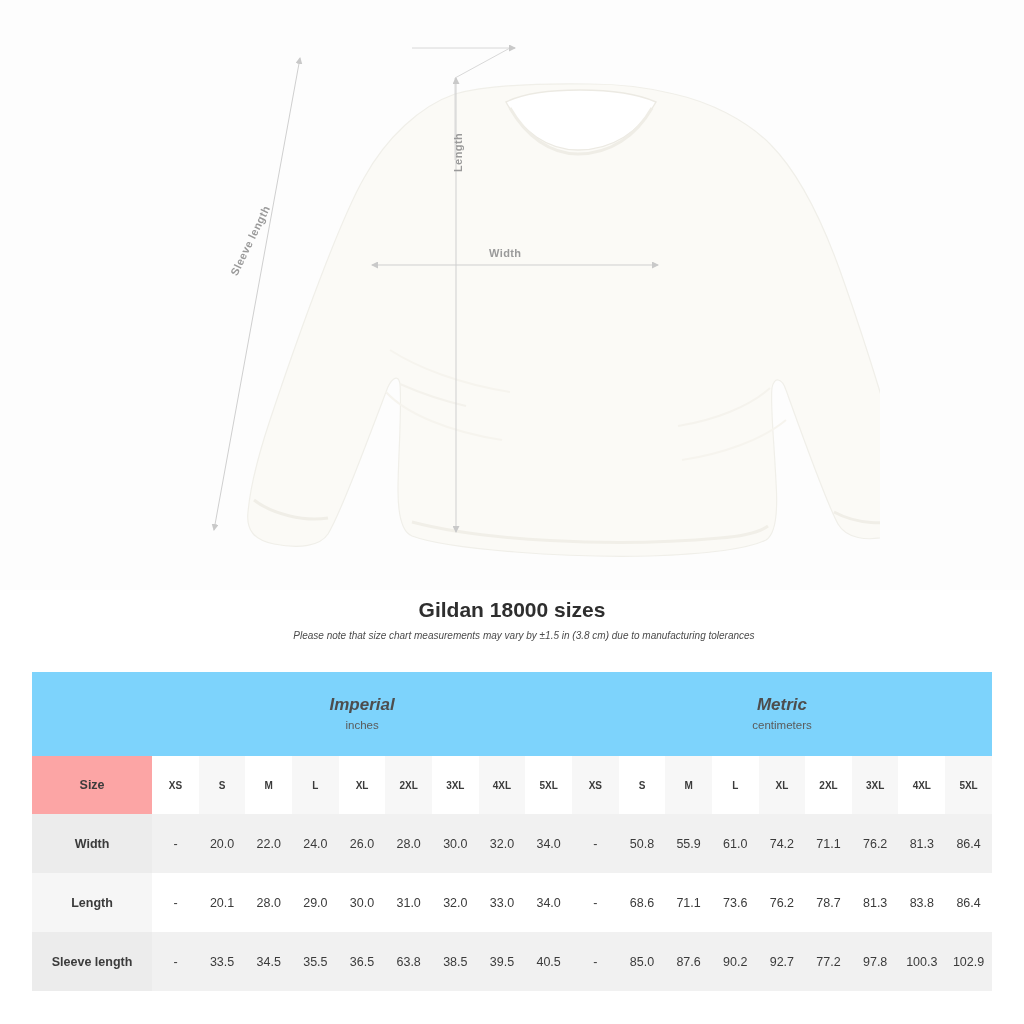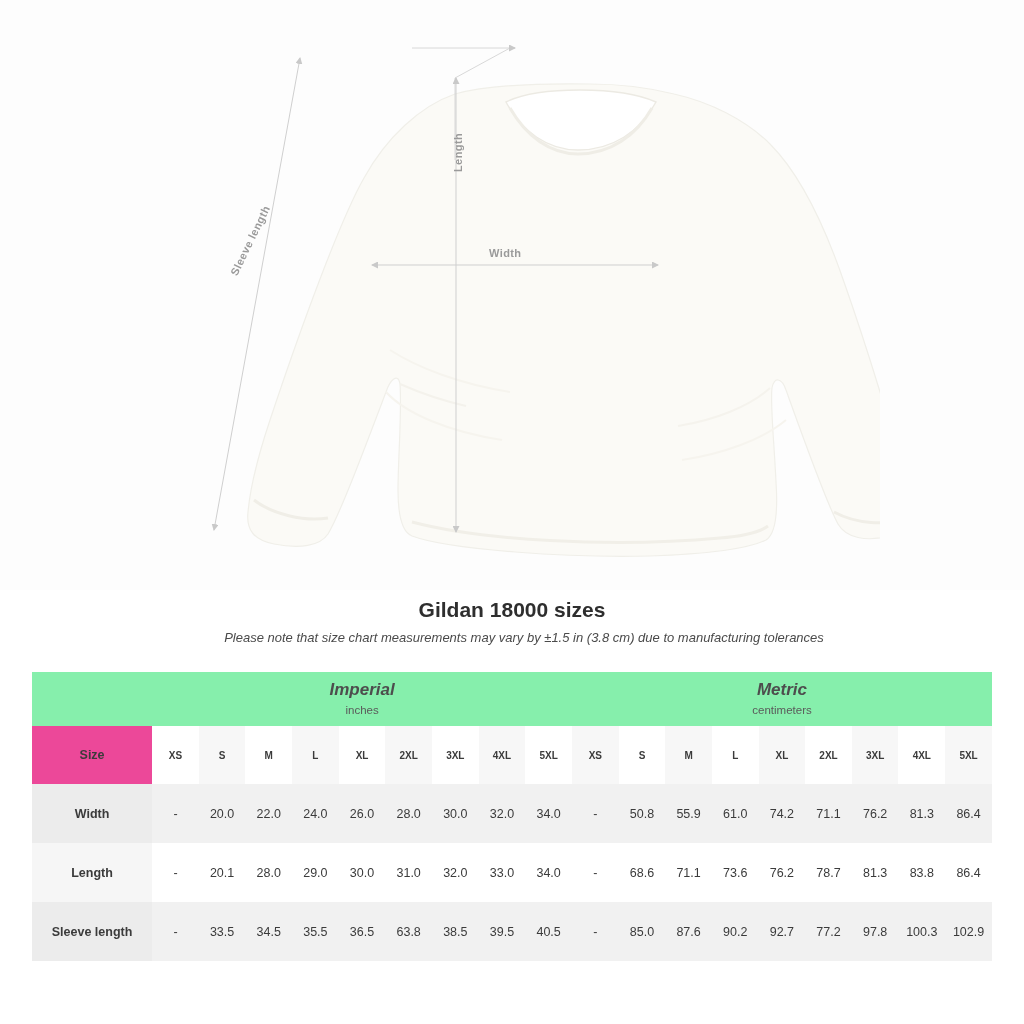--- a/index.html
+++ b/index.html
@@ -70,21 +70,21 @@
     width: 1024px;
     text-align: center;
   }
   .chart-title {
     font-size: 21px;
     font-weight: bold;
     color: #2e2e2e;
     margin: 0 0 6px 0;
   }
   .chart-note {
-    font-size: 13px;
+    font-size: 10px;
     font-style: italic;
     color: #4a4a4a;
     margin: 8px;
     padding-left: 24px;
   }
 
   
   .table-wrap {
     position: absolute;
     left: 32px;
@@ -96,22 +96,22 @@
     width: 960px;
     table-layout: fixed;
   }
   table.size-table th,
   table.size-table td {
     border: none;
     text-align: center;
     vertical-align: middle;
   }
   .unit-row th {
-    height: 54px;
-    background: #86efac;
+    height: 84px;
+    background: #7dd3fc;
     padding: 0;
   }
   .unit-title {
     font-size: 17px;
     font-weight: bold;
     font-style: italic;
     color: #4d4d4d;
     line-height: 1.35;
   }
   .unit-sub {
@@ -121,21 +121,21 @@
     line-height: 1.5;
   }
   .head-row th {
     height: 56px;
     font-size: 10px;
     font-weight: bold;
     color: #3b3b3b;
     background: #ffffff;
   }
   .head-row th.corner {
-    background: #ec4899;
+    background: #fca5a5;
     font-size: 12.5px;
   }
   .head-row th.shaded {
     background: #f7f7f7;
   }
   tbody tr { height: 59px; }
   tbody tr.row-odd td { background: #f1f1f1; }
   tbody tr.row-even td { background: #ffffff; }
   tbody tr.row-odd td.rowhead { background: #ececec; }
   tbody tr.row-even td.rowhead { background: #f6f6f6; }

